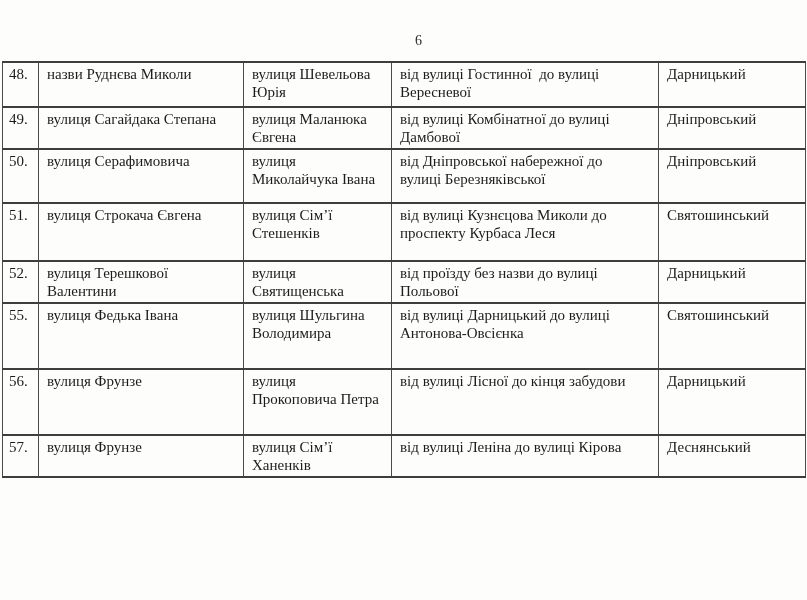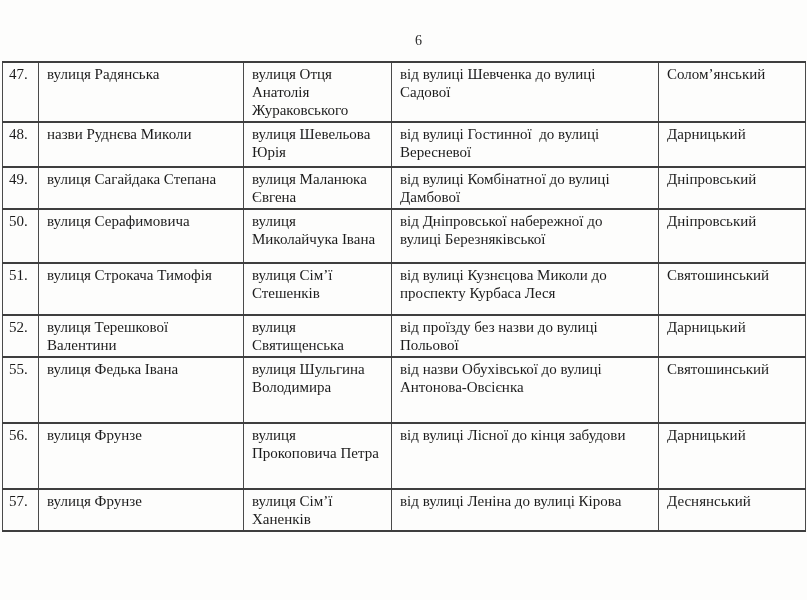--- a/index.html
+++ b/index.html
@@ -65,30 +65,20 @@
 
   <table class="renames">
     <colgroup>
       <col class="c-num">
         <col class="c-old">
         <col class="c-new">
         <col class="c-section">
         <col class="c-district">
     </colgroup>
     <tbody>
-      <tr style="height:57px">
-        <td class="num">47.</td>
-        <td>вулиця Радянська</td>
-        <td>вулиця Отця
-Анатолія
-Жураковського</td>
-        <td>від вулиці Шевченка до вулиці
-Садової</td>
-        <td>Солом’янський</td>
-      </tr>
       <tr style="height:45px">
         <td class="num">48.</td>
         <td>назви Руднєва Миколи</td>
         <td>вулиця Шевельова
 Юрія</td>
         <td>від вулиці Гостинної  до вулиці
 Вересневої</td>
         <td>Дарницький</td>
       </tr>
       <tr style="height:32px">
@@ -102,23 +92,23 @@
       </tr>
       <tr style="height:54px">
         <td class="num">50.</td>
         <td>вулиця Серафимовича</td>
         <td>вулиця
 Миколайчука Івана</td>
         <td>від Дніпровської набережної до
 вулиці Березняківської</td>
         <td>Дніпровський</td>
       </tr>
-      <tr style="height:52px">
+      <tr style="height:58px">
         <td class="num">51.</td>
-        <td>вулиця Строкача Тимофія</td>
+        <td>вулиця Строкача Євгена</td>
         <td>вулиця Сім’ї
 Стешенків</td>
         <td>від вулиці Кузнєцова Миколи до
 проспекту Курбаса Леся</td>
         <td>Святошинський</td>
       </tr>
       <tr style="height:38px">
         <td class="num">52.</td>
         <td>вулиця Терешкової
 Валентини</td>
@@ -126,21 +116,21 @@
 Святищенська</td>
         <td>від проїзду без назви до вулиці
 Польової</td>
         <td>Дарницький</td>
       </tr>
       <tr style="height:66px">
         <td class="num">55.</td>
         <td>вулиця Федька Івана</td>
         <td>вулиця Шульгина
 Володимира</td>
-        <td>від назви Обухівської до вулиці
+        <td>від вулиці Дарницький до вулиці
 Антонова-Овсієнка</td>
         <td>Святошинський</td>
       </tr>
       <tr style="height:66px">
         <td class="num">56.</td>
         <td>вулиця Фрунзе</td>
         <td>вулиця
 Прокоповича Петра</td>
         <td>від вулиці Лісної до кінця забудови</td>
         <td>Дарницький</td>

